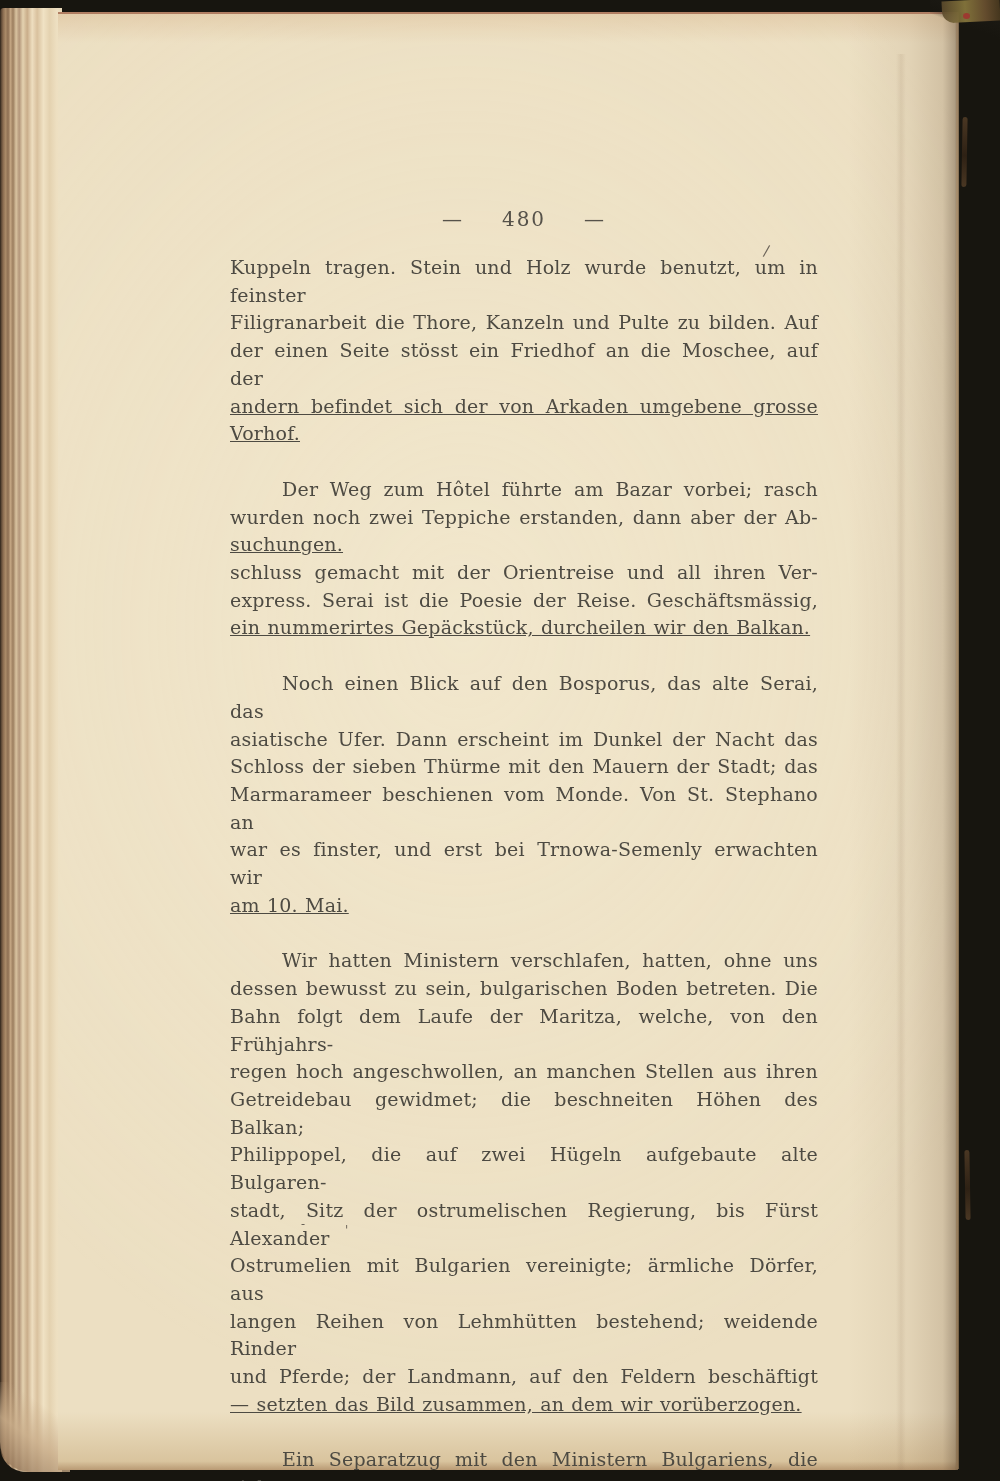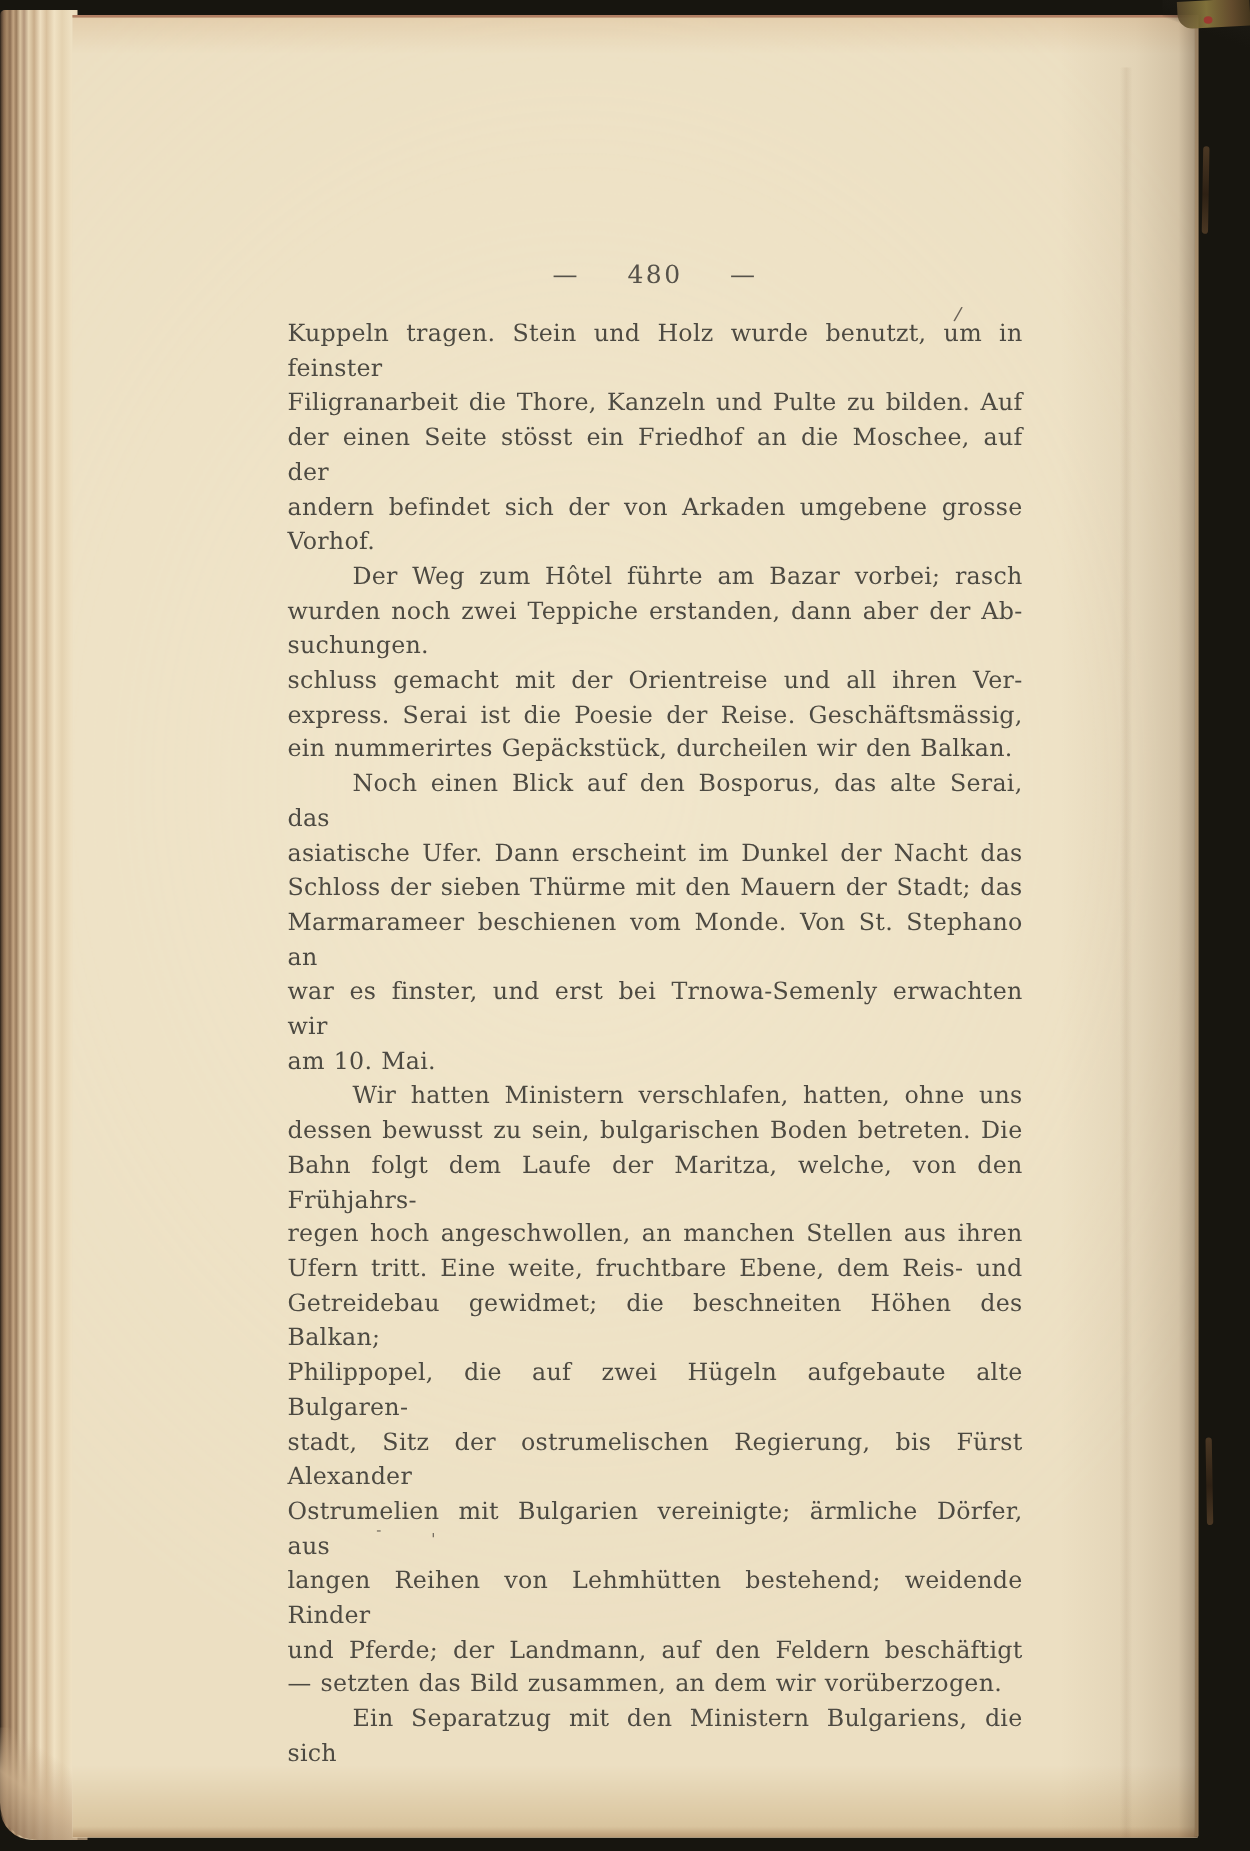--- a/index.html
+++ b/index.html
@@ -132,22 +132,22 @@
     color: #4d4a42;
     letter-spacing: 0.2px;
     word-spacing: 1px;
   }
   .paragraph { margin: 0; }
   .line {
     text-align: justify;
     text-align-last: justify;
     white-space: normal;
   }
-  .line.last { text-align-last: left; }
-  .line.indent { text-indent: 52px; }
+  .line.last { text-align-last: left; text-decoration: underline; }
+  .line.indent { text-indent: 52px; margin-top: 28px; }
   
   .ink-mark {
     position: absolute;
     color: #6a6258;
     font-size: 15px;
   }
   .mark-slash { left: 706px; top: 228px; transform: rotate(12deg); }
   .mark-dash  { left: 243px; top: 1203px; font-size: 12px; }
   .mark-tick  { left: 287px; top: 1210px; font-size: 12px; }
   .bottom-stack-curve {
@@ -197,21 +197,20 @@
           <div class="line">Schloss der sieben Thürme mit den Mauern der Stadt; das</div>
           <div class="line">Marmarameer beschienen vom Monde. Von St. Stephano an</div>
           <div class="line">war es finster, und erst bei Trnowa-Semenly erwachten wir</div>
           <div class="line last">am 10. Mai.</div>
         </div>
         <div class="paragraph">
           <div class="line indent">Wir hatten Ministern verschlafen, hatten, ohne uns</div>
           <div class="line">dessen bewusst zu sein, bulgarischen Boden betreten. Die</div>
           <div class="line">Bahn folgt dem Laufe der Maritza, welche, von den Frühjahrs-</div>
           <div class="line">regen hoch angeschwollen, an manchen Stellen aus ihren</div>
-          <div class="line">Ufern tritt. Eine weite, fruchtbare Ebene, dem Reis- und</div>
           <div class="line">Getreidebau gewidmet; die beschneiten Höhen des Balkan;</div>
           <div class="line">Philippopel, die auf zwei Hügeln aufgebaute alte Bulgaren-</div>
           <div class="line">stadt, Sitz der ostrumelischen Regierung, bis Fürst Alexander</div>
           <div class="line">Ostrumelien mit Bulgarien vereinigte; ärmliche Dörfer, aus</div>
           <div class="line">langen Reihen von Lehmhütten bestehend; weidende Rinder</div>
           <div class="line">und Pferde; der Landmann, auf den Feldern beschäftigt</div>
           <div class="line last">— setzten das Bild zusammen, an dem wir vorüberzogen.</div>
         </div>
         <div class="paragraph">
           <div class="line indent">Ein Separatzug mit den Ministern Bulgariens, die sich</div>

